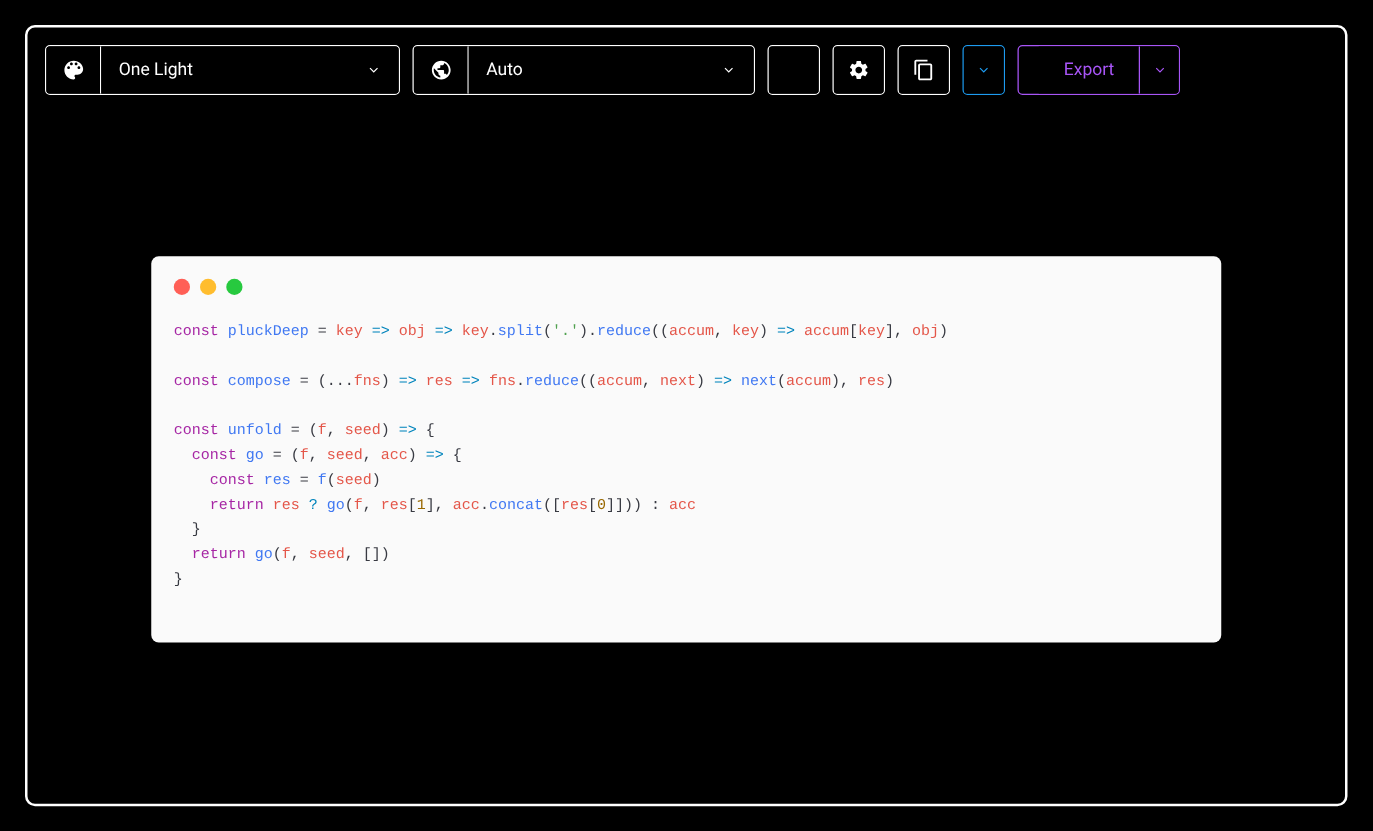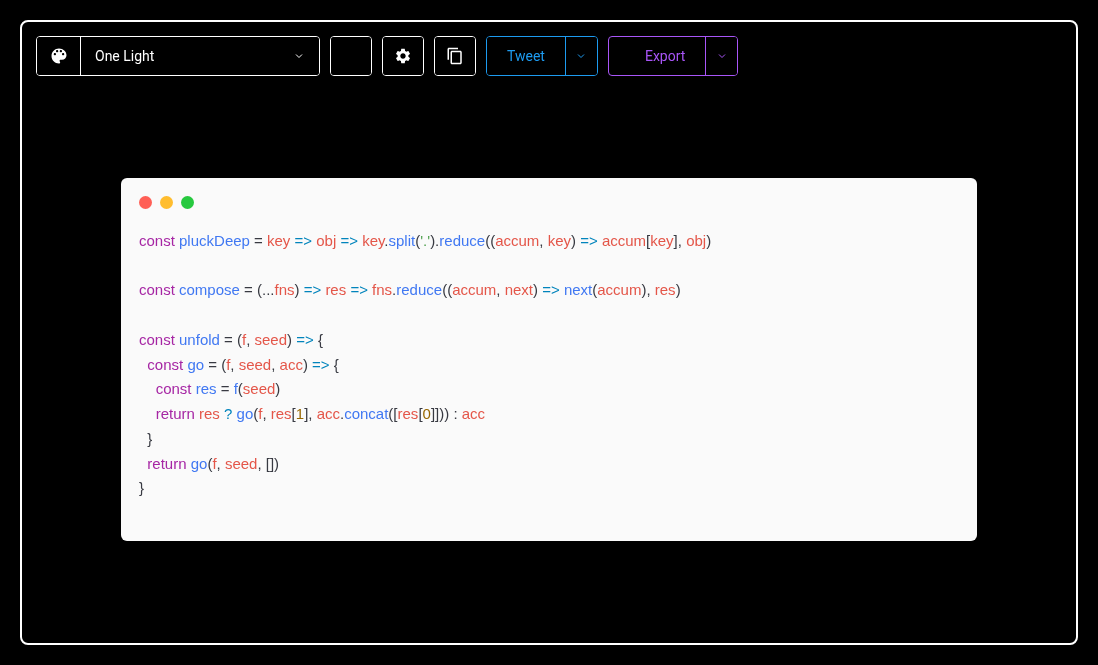--- a/index.html
+++ b/index.html
@@ -101,22 +101,22 @@
       gap: 8px;
       margin-bottom: 20px;
     }
     .dot {
       width: 13px; height: 13px; border-radius: 50%;
     }
     .dot-r { background: #ff5f56; }
     .dot-y { background: #ffbd2e; }
     .dot-g { background: #27c93f; }
     pre.code {
-      font-family: Liberation Sans, sans-serif;
-      font-size: 15px;
+      font-family: Liberation Mono, monospace;
+      font-size: 12px;
       line-height: 1.65;
       color: #383a42;
       white-space: pre;
     }
     .kw { color: #a626a4; }
     .def { color: #4078f2; }
     .var2 { color: #e45649; }
     .prop { color: #4078f2; }
     .str { color: #50a14f; }
     .num { color: #986801; }
@@ -135,20 +135,33 @@
           </svg>
       </div>
       <div class="tb-btn tb-select tb-select-theme">
         <span class="tb-select-label">One Light</span>
         <svg class="chev" viewBox="0 0 24 24">
             <path d="M6 9l6 6 6-6"></path>
           </svg>
       </div>
     </div>
 
+    <div class="tb-group">
+      <div class="tb-btn tb-icon">
+        <svg class="svgicon" viewBox="0 0 24 24">
+            <path d="M12 2C6.48 2 2 6.48 2 12s4.48 10 10 10 10-4.48 10-10S17.52 2 12 2zm-1 17.93c-3.95-.49-7-3.85-7-7.93 0-.62.08-1.21.21-1.79L9 15v1c0 1.1.9 2 2 2v1.93zm6.9-2.54c-.26-.81-1-1.39-1.9-1.39h-1v-3c0-.55-.45-1-1-1H8v-2h2c.55 0 1-.45 1-1V7h2c1.1 0 2-.9 2-2v-.41c2.93 1.19 5 4.06 5 7.41 0 2.08-.8 3.97-2.1 5.39z"></path>
+          </svg>
+      </div>
+      <div class="tb-btn tb-select tb-select-lang">
+        <span class="tb-select-label">Auto</span>
+        <svg class="chev" viewBox="0 0 24 24">
+            <path d="M6 9l6 6 6-6"></path>
+          </svg>
+      </div>
+    </div>
 
     <div class="tb-group">
       <div class="tb-btn tb-square" style="background:#000;"></div>
     </div>
 
     <div class="tb-group">
       <div class="tb-btn tb-square">
         <svg class="svgicon" viewBox="0 0 24 24">
             <path d="M19.14 12.94c.04-.3.06-.61.06-.94 0-.32-.02-.64-.07-.94l2.03-1.58c.18-.14.23-.41.12-.61l-1.92-3.32c-.12-.22-.37-.29-.59-.22l-2.39.96c-.5-.38-1.03-.7-1.62-.94l-.36-2.54c-.04-.24-.24-.41-.48-.41h-3.84c-.24 0-.43.17-.47.41l-.36 2.54c-.59.24-1.13.57-1.62.94l-2.39-.96c-.22-.08-.47 0-.59.22L2.74 8.87c-.12.21-.08.47.12.61l2.03 1.58c-.05.3-.07.63-.07.94 0 .31.02.64.06.94l-2.03 1.58c-.18.14-.23.41-.12.61l1.92 3.32c.12.22.37.29.59.22l2.39-.96c.5.38 1.03.7 1.62.94l.36 2.54c.05.24.24.41.48.41h3.84c.24 0 .44-.17.47-.41l.36-2.54c.59-.24 1.13-.56 1.62-.94l2.39.96c.22.08.47 0 .59-.22l1.92-3.32c.12-.22.07-.47-.12-.61l-2.01-1.58zM12 15.6c-1.98 0-3.6-1.62-3.6-3.6s1.62-3.6 3.6-3.6 3.6 1.62 3.6 3.6-1.62 3.6-3.6 3.6z"></path>
           </svg>
@@ -157,23 +170,20 @@
 
     <div class="tb-group">
       <div class="tb-btn tb-square">
         <svg class="svgicon" viewBox="0 0 24 24">
             <path d="M16 1H4c-1.1 0-2 .9-2 2v14h2V3h12V1zm3 4H8c-1.1 0-2 .9-2 2v14c0 1.1.9 2 2 2h11c1.1 0 2-.9 2-2V7c0-1.1-.9-2-2-2zm0 16H8V7h11v14z"></path>
           </svg>
       </div>
     </div>
 
     <div class="tb-group tb-tweet">
-      <div class="tb-btn tb-tweet-main">
-        <span>Tweet</span>
-      </div>
       <div class="tb-btn drop-arrow">
         <svg class="chev" viewBox="0 0 24 24">
             <path d="M6 9l6 6 6-6"></path>
           </svg>
       </div>
     </div>
 
     <div class="tb-group tb-export">
       <div class="tb-btn tb-export-main">
         <span>Export</span>

